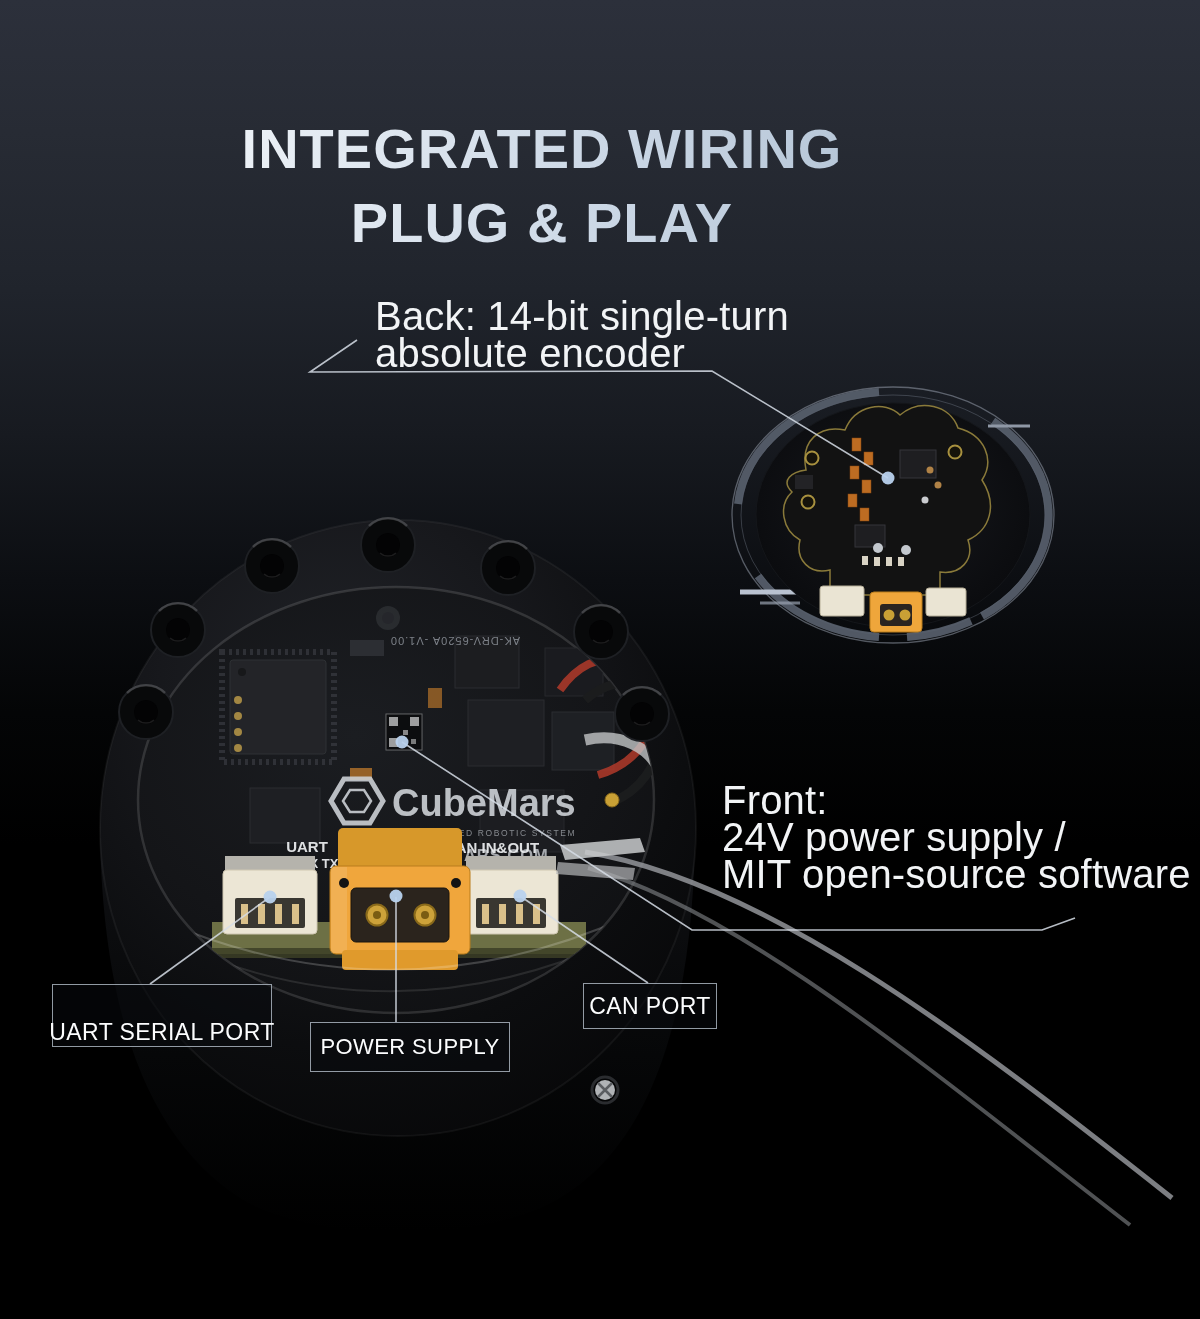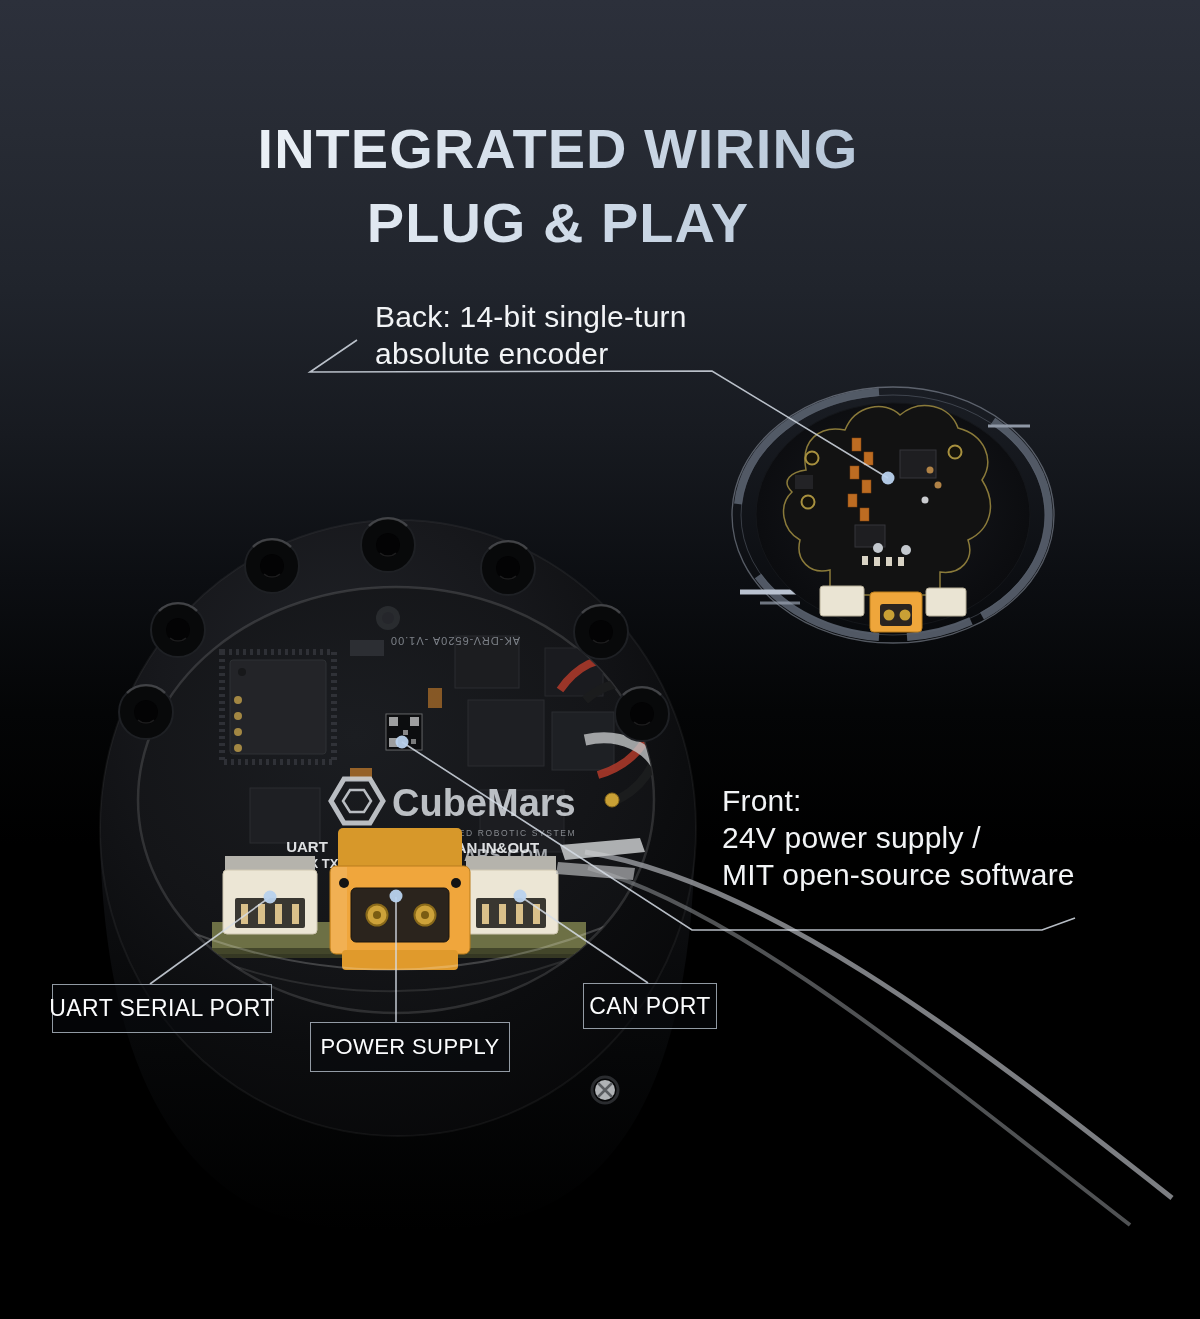--- a/index.html
+++ b/index.html
@@ -3,45 +3,45 @@
 <meta charset="utf-8">
 <style>
   html,body{margin:0;padding:0;background:#000;}
   .canvas{
     position:relative;width:1200px;height:1319px;overflow:hidden;
     background:linear-gradient(180deg,#2c303b 0%,#272b34 10%,#20242c 22%,#171a20 33%,#0c0e12 44%,#040506 54%,#000 64%,#000 100%);
     font-family:"Liberation Sans",sans-serif;
   }
   .layer{position:absolute;left:0;top:0;}
   .heading{
-    position:absolute;left:16px;top:112px;width:1084px;text-align:center;
+    position:absolute;left:0;top:112px;width:1084px;text-align:center;
     font-weight:700;font-size:56px;line-height:74px;letter-spacing:1px;
     color:#d6deea;
   }
   @supports (-webkit-background-clip:text){
     .heading{
       background:linear-gradient(94deg,#f5f8fb 12%,#ccd8e6 55%,#aabccf 92%);
       -webkit-background-clip:text;background-clip:text;
       -webkit-text-fill-color:transparent;
     }
   }
   .anno{
-    position:absolute;color:#f2f4f6;font-size:30px;line-height:37px;
+    position:absolute;color:#f2f4f6;font-size:40px;line-height:37px;
     font-weight:400;letter-spacing:.2px;white-space:nowrap;
   }
   .anno-back{left:375px;top:298px;}
   .anno-front{left:722px;top:782px;}
   .port-label{
     position:absolute;display:flex;align-items:center;justify-content:center;
     border:1.5px solid rgba(186,196,208,.78);
     background:rgba(8,10,13,.5);
     color:#fcfdfe;font-size:23px;letter-spacing:.4px;white-space:nowrap;
     box-sizing:border-box;
   }
-  .pl-uart{left:52px;top:984px;width:220px;height:49px;}
+  .pl-uart{left:52px;top:984px;width:220px;height:63px;align-items:flex-end;}
   .pl-power{left:310px;top:1022px;width:200px;height:50px;font-size:22px;}
   .pl-can{left:583px;top:983px;width:134px;height:46px;}
 </style>
 </head>
 <body>
 
 <div class="canvas">
 
   <svg class="layer" width="1200" height="1319" viewBox="0 0 1200 1319">
     <defs>

